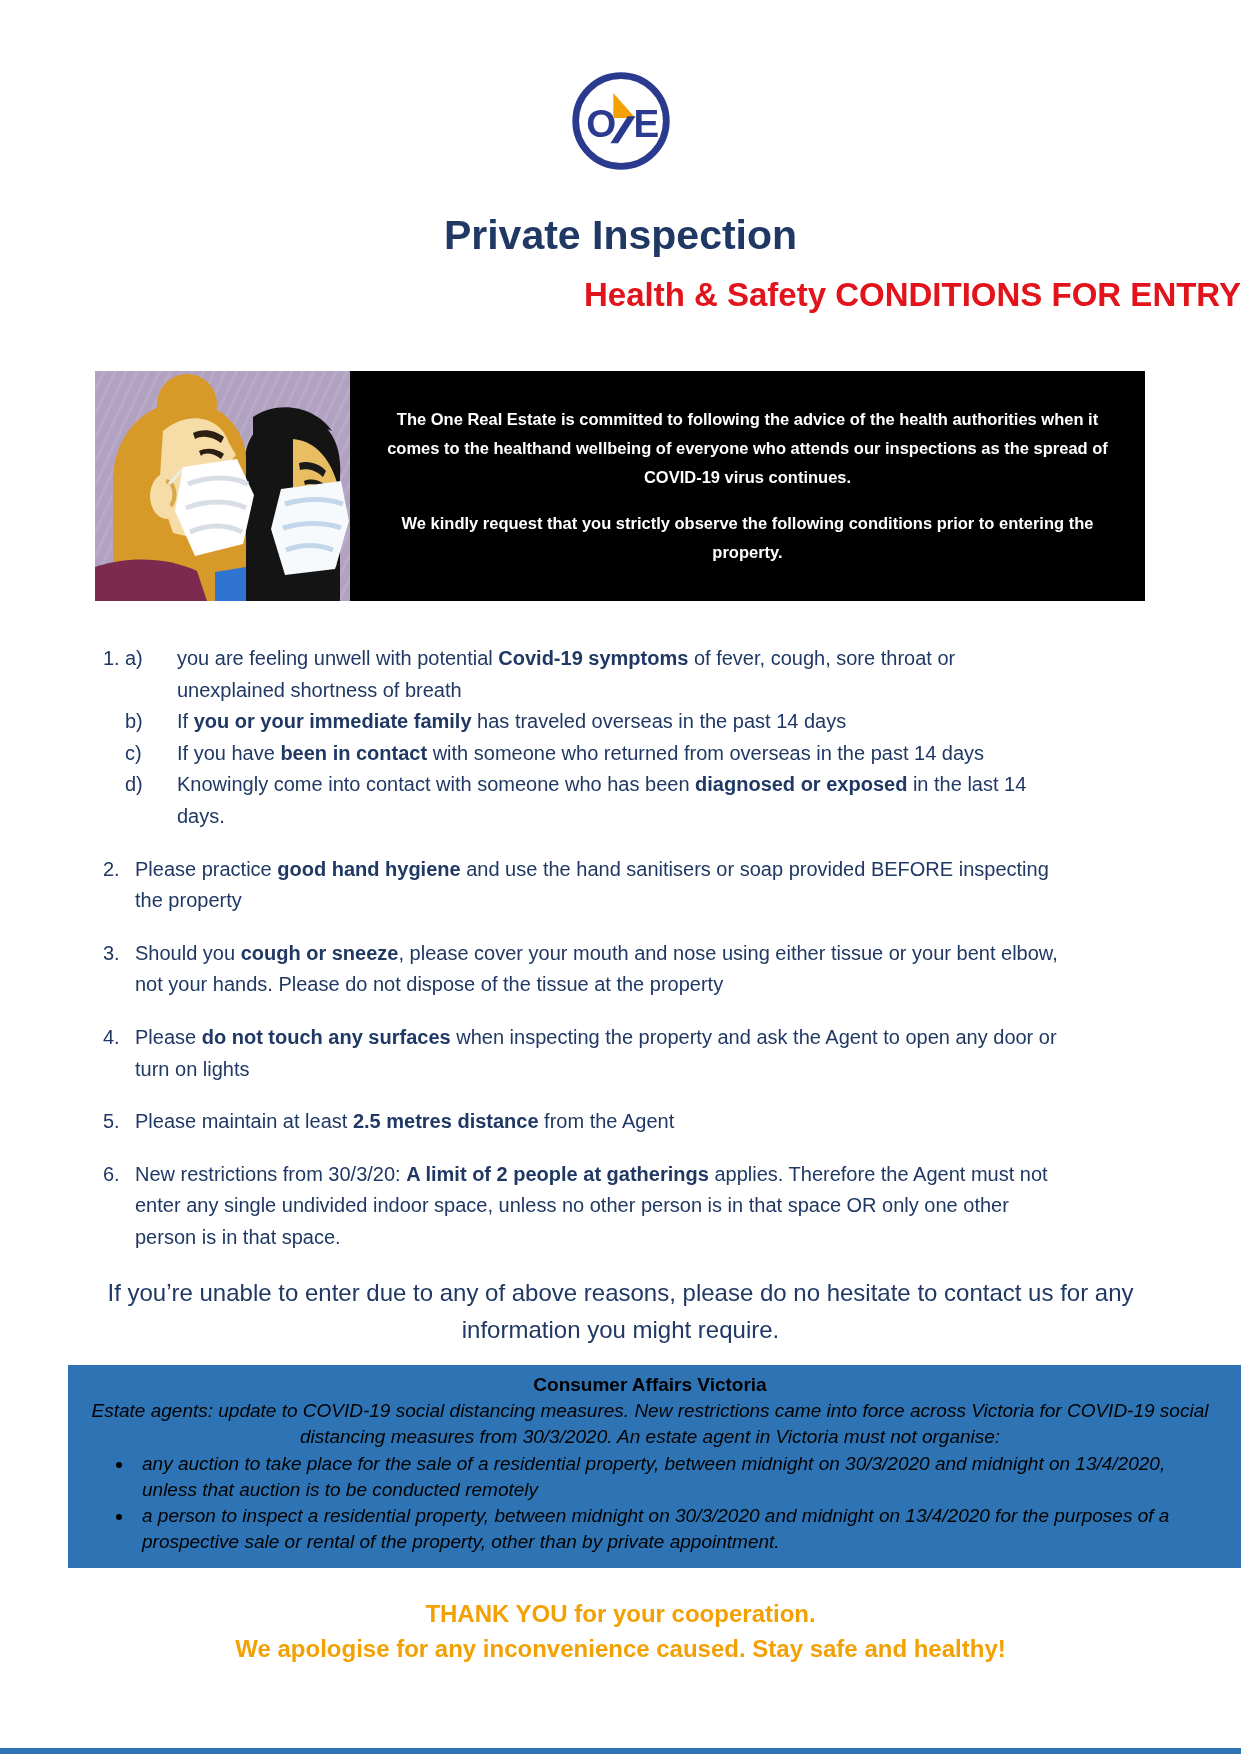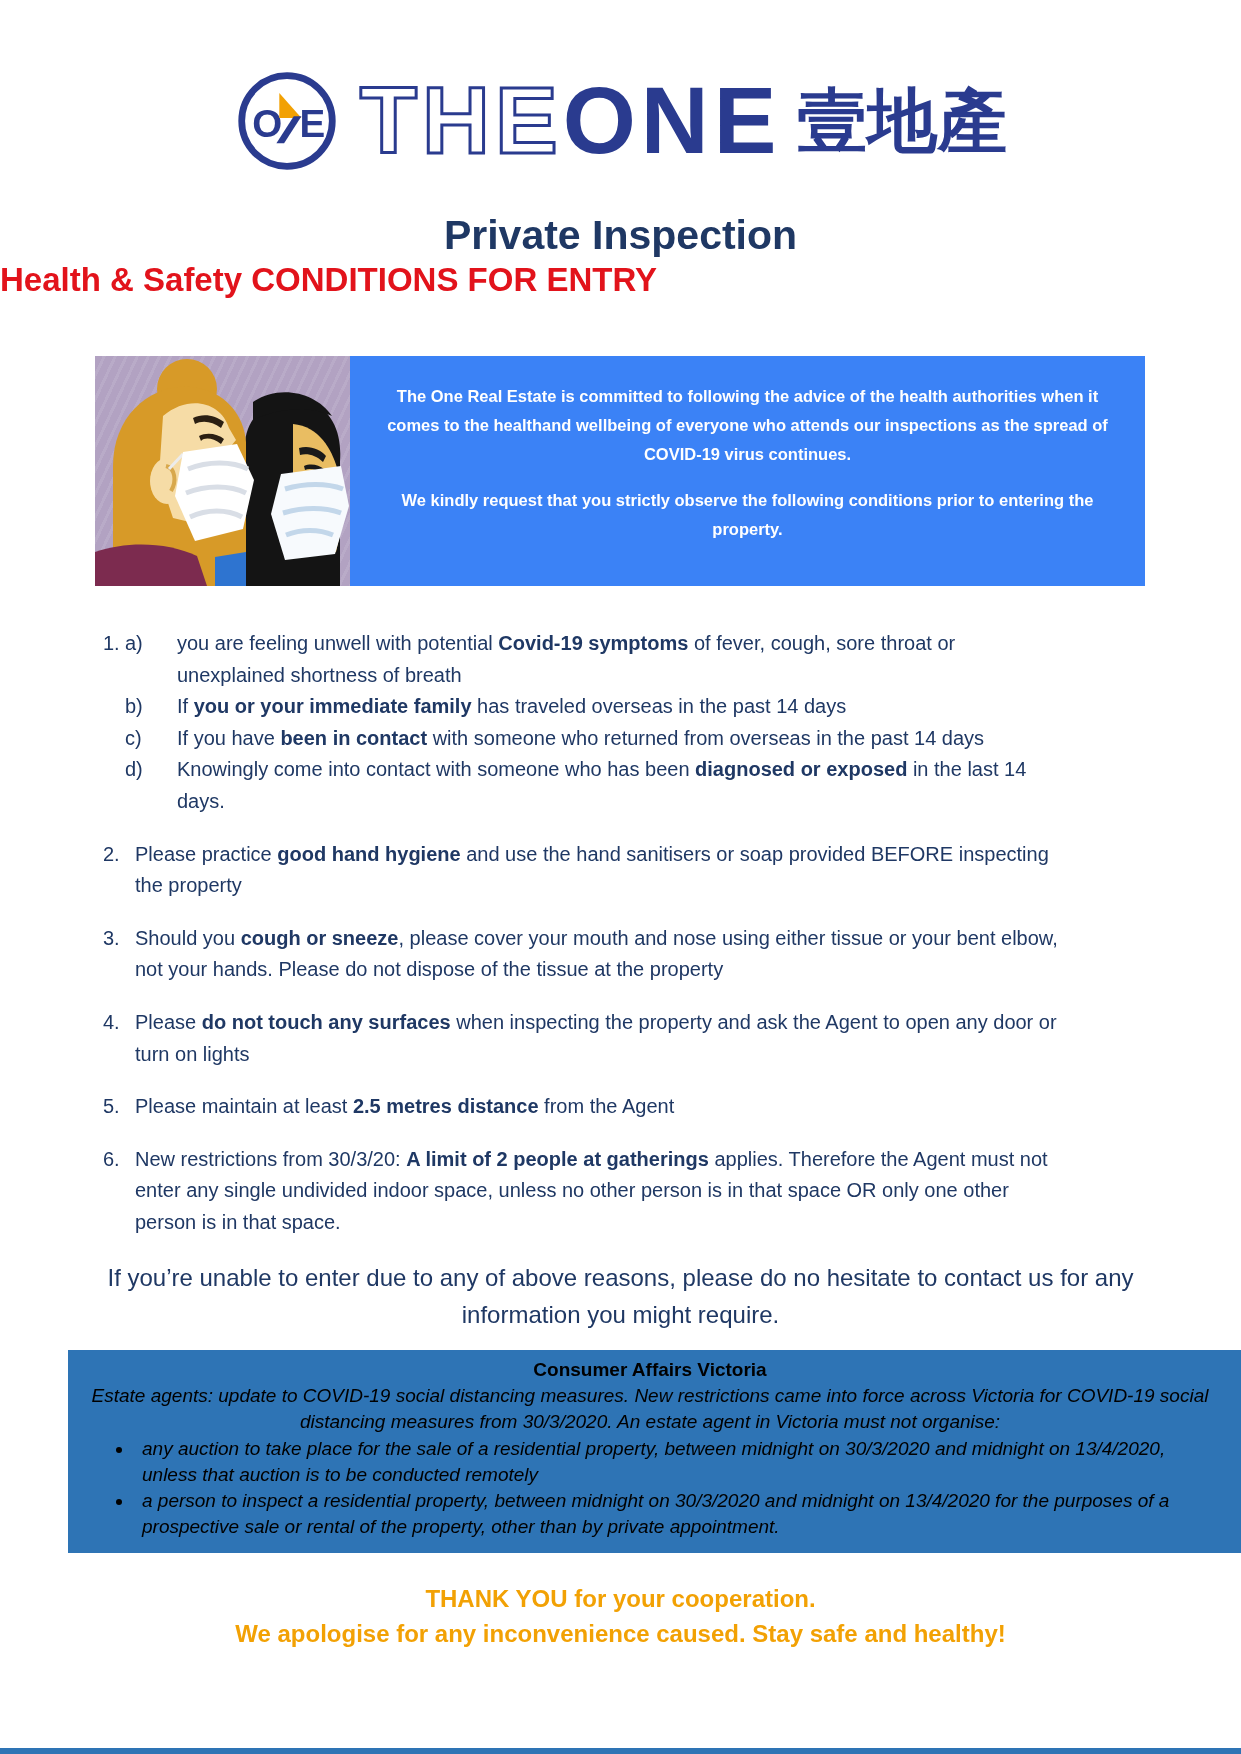--- a/index.html
+++ b/index.html
@@ -15,32 +15,32 @@
   .wordmark { display:flex; align-items:center; white-space:nowrap; }
   .wm-latin { font-size:94px; font-weight:bold; letter-spacing:5px; line-height:1; }
   .wm-outline { color:#2A3B8F; }
   @supports (-webkit-text-stroke: 2px #000) {
     .wm-outline { color:#fff; -webkit-text-stroke:3px #2A3B8F; }
   }
   .wm-solid { color:#2A3B8F; }
   .wm-cjk { font-size:70px; font-weight:bold; color:#2A3B8F; margin-left:16px; line-height:1; }
   
   .page-title { margin-top:22px; text-align:center; font-size:41px; font-weight:bold; color:#1F3864; }
-  .page-subtitle { margin-top:2px; text-align:left; font-size:33px; font-weight:bold; color:#E2131B; }
+  .page-subtitle { margin-top:17px; text-align:right; font-size:33px; font-weight:bold; color:#E2131B; }
   
   .banner { margin:57px 96px 0 95px; display:flex; min-height:230px; }
   .banner-image {
     width:255px; flex:none; overflow:hidden;
     background:repeating-linear-gradient(115deg,#B2A2C2 0 7px,#B9ABC8 7px 10px);
   }
   .banner-image svg { display:block; width:255px; height:100%; }
   .banner-text {
-    flex:1; background:#3b82f6; color:#fff; font-weight:bold; font-size:16.5px;
+    flex:1; background:#000000; color:#fff; font-weight:bold; font-size:16.5px;
     line-height:1.75; text-align:center; padding:26px 22px;
-    display:flex; flex-direction:column; gap:17px;
+    display:flex; flex-direction:column; justify-content:center; gap:17px;
   }
   
   .conditions { margin:42px 175px 0 103px; font-size:20px; line-height:1.58; color:#1F3864; }
   .cond-item { display:flex; margin-bottom:21px; }
   .cond-item:last-child { margin-bottom:0; }
   .cond-num { width:32px; flex:none; }
   .cond-body { flex:1; }
   .sub-list { margin-left:-10px; }
   .sub-item { display:flex; }
   .sub-letter { width:28px; flex:none; }
@@ -68,25 +68,20 @@
 <div class="page">
 
   <div class="logo-row">
     <svg class="logo-circle" viewBox="0 0 110 110">
       <circle cx="55" cy="55" r="47" fill="#ffffff" stroke="#2A3B8F" stroke-width="7"></circle>
       <text x="19" y="72" font-family="Liberation Sans, sans-serif" font-size="40" font-weight="bold" fill="#2A3B8F">O</text>
       <polygon points="47,26 70,52 47,52" fill="#F2A104"></polygon>
       <polygon points="44,78 62,50 70,50 52,78" fill="#2A3B8F"></polygon>
       <text x="68" y="72" font-family="Liberation Sans, sans-serif" font-size="40" font-weight="bold" fill="#2A3B8F">E</text>
     </svg>
-    <div class="wordmark">
-      <span class="wm-latin wm-outline">THE</span>
-        <span class="wm-latin wm-solid">ONE</span>
-        <span class="wm-cjk">壹地產</span>
-    </div>
   </div>
 
   <div class="page-title">Private Inspection</div>
   <div class="page-subtitle">Health &amp; Safety CONDITIONS FOR ENTRY</div>
 
   <div class="banner">
     <div class="banner-image">
       <svg viewBox="0 0 255 230" preserveAspectRatio="xMidYMax meet">
 
         <path d="M150,230 L150,90 C150,55 185,36 211,44 C239,53 247,80 245,105 L245,230 Z" fill="#141414"></path>

